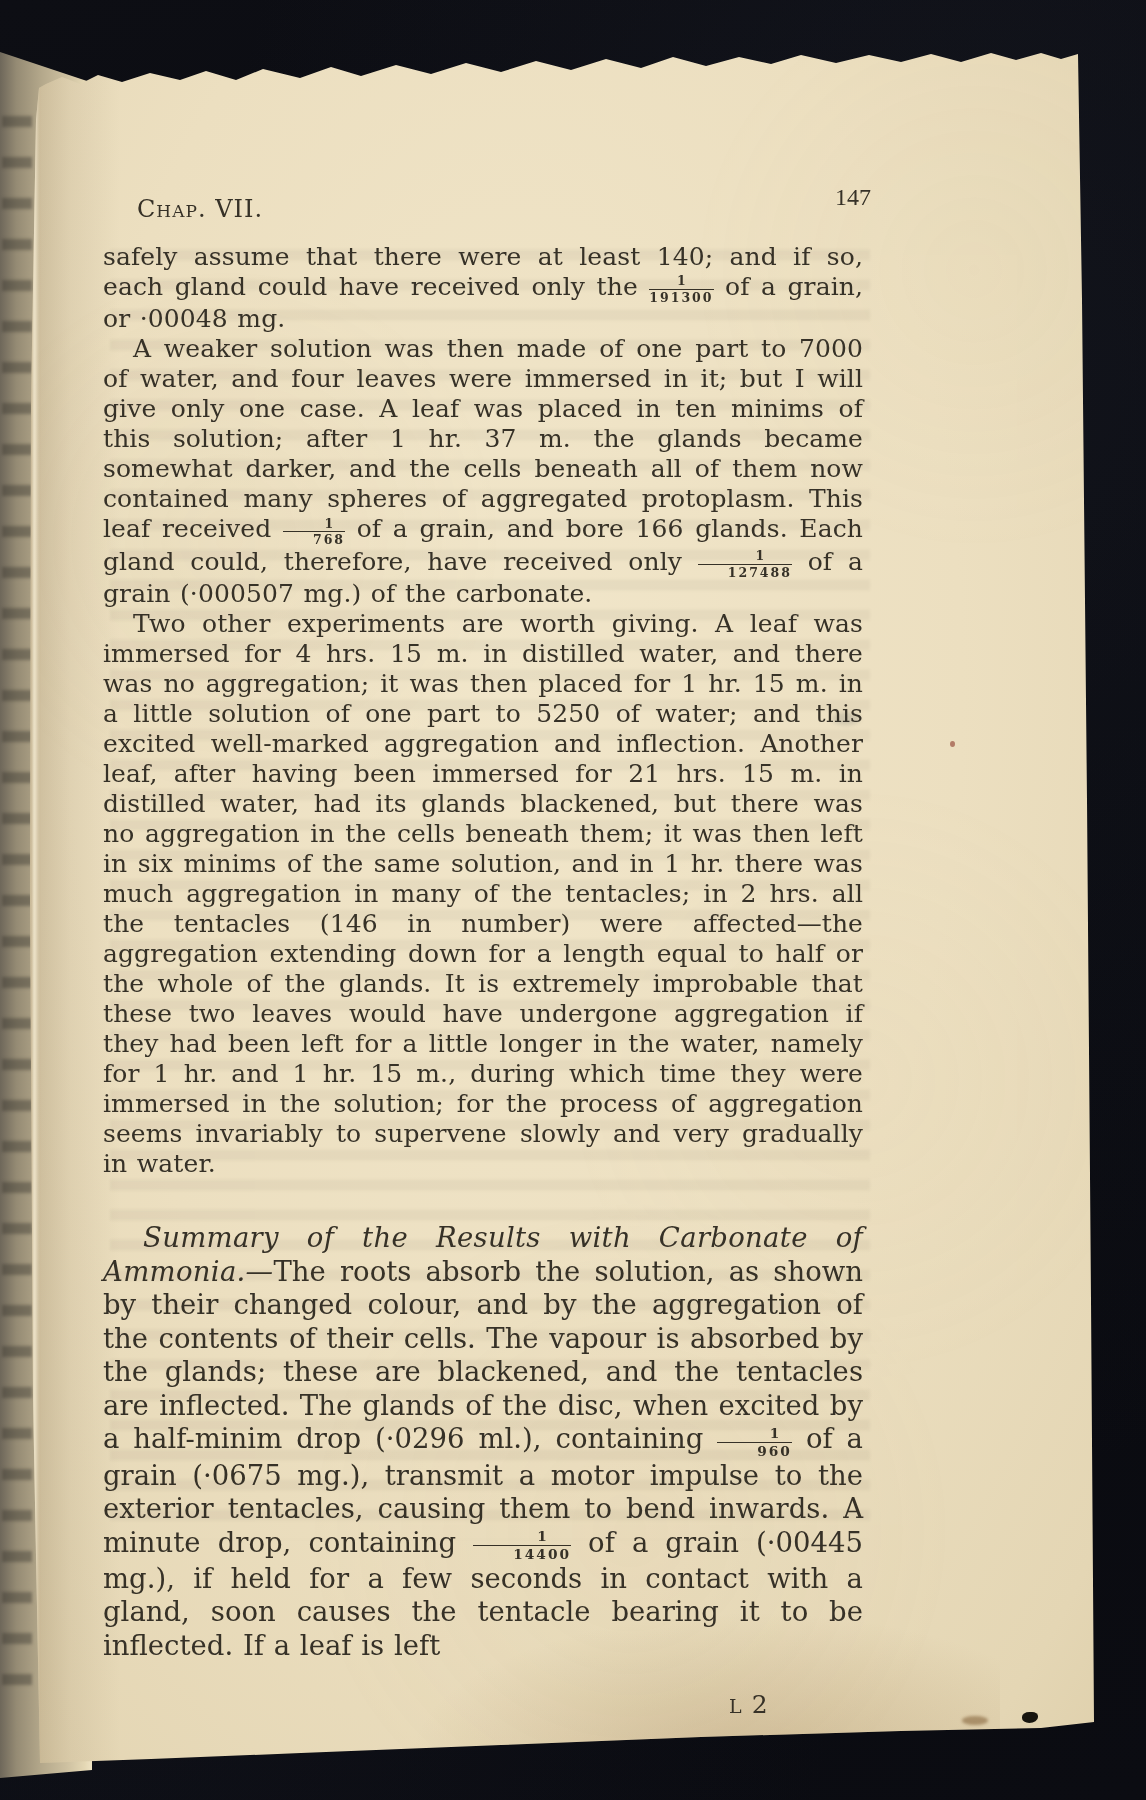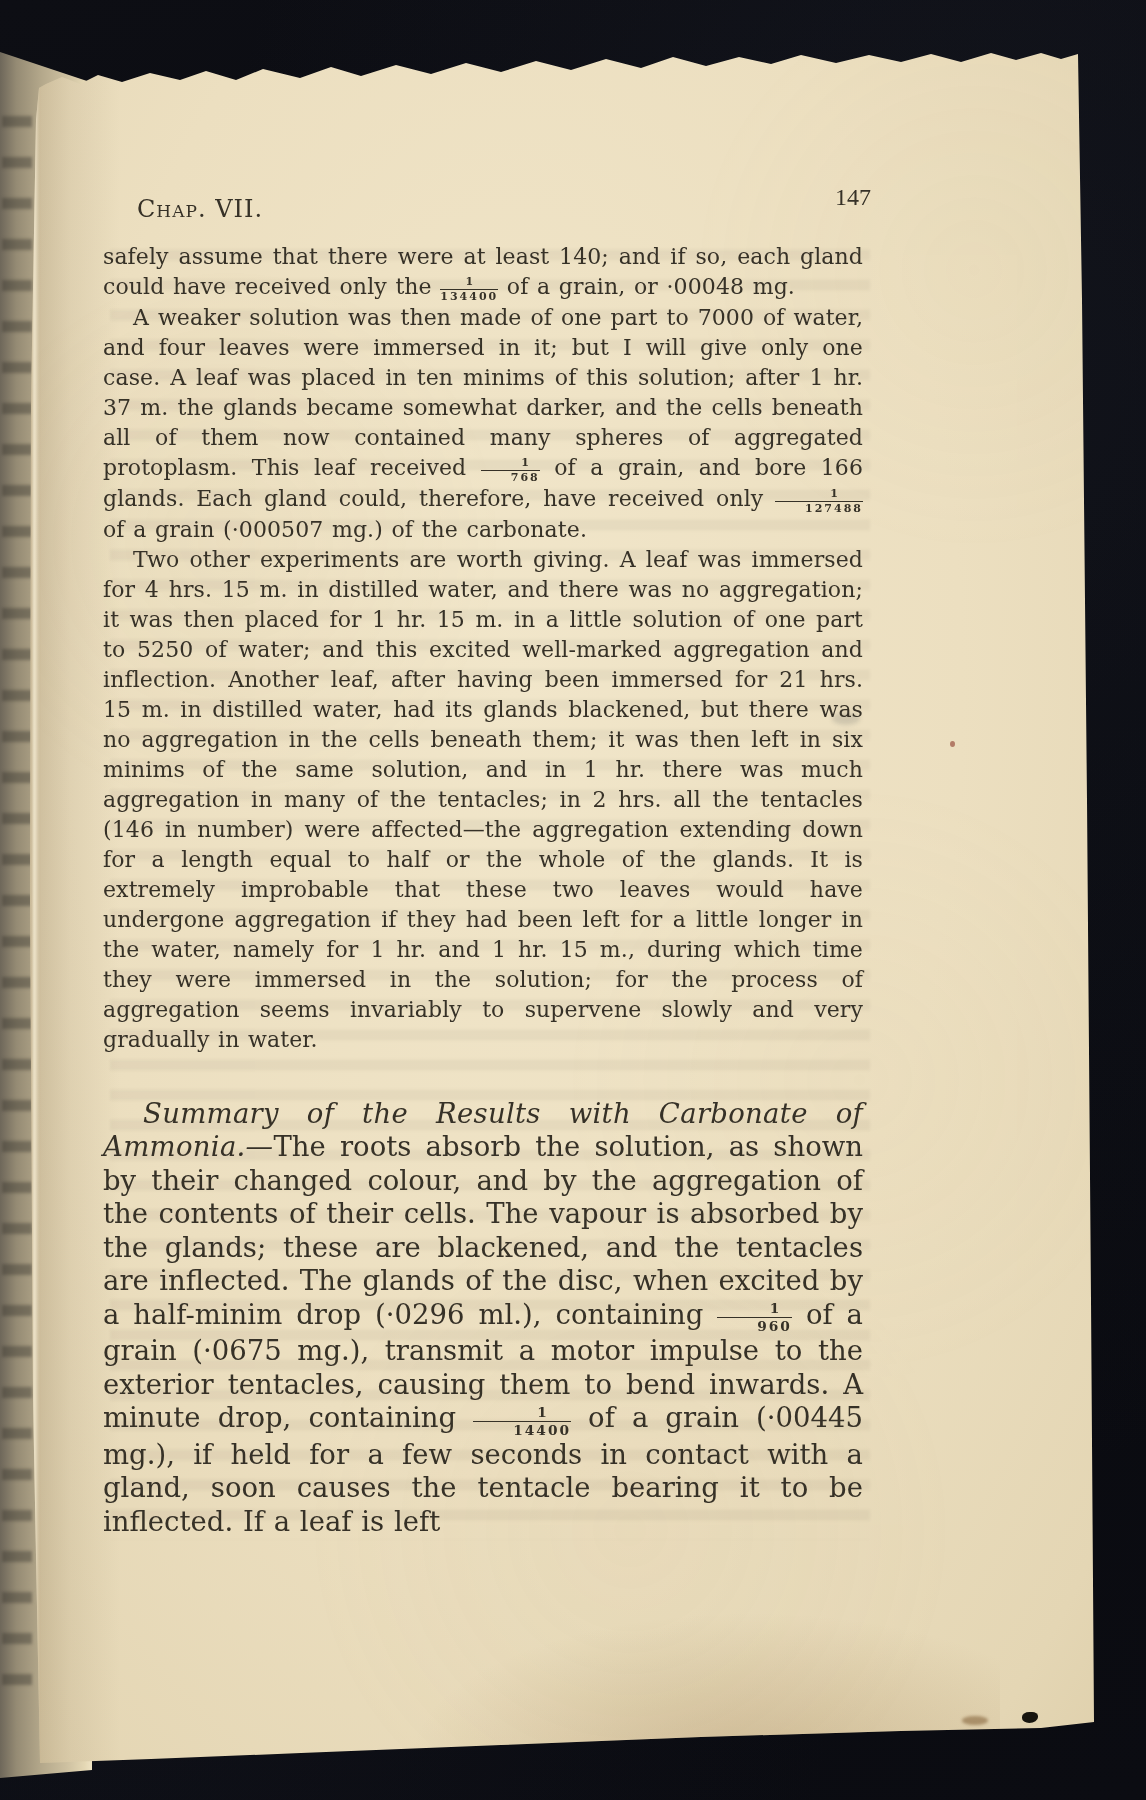--- a/index.html
+++ b/index.html
@@ -71,21 +71,21 @@
     background:rgba(118,82,40,.5);filter:blur(1.5px);}
 
   
   .content{position:absolute;left:103px;top:180px;width:760px;color:#363127;}
   .hdr{position:relative;height:44px;
     font-size:20px;}
   .hdr .chapter{position:absolute;left:2px;top:15px;font-variant:small-caps;letter-spacing:1px;font-size:24px;margin-left:32px;}
   .hdr .running-title{position:absolute;left:336px;top:7px;transform:translateX(-50%);
     font-size:20px;letter-spacing:3.5px;white-space:nowrap;}
   .hdr .pageno{position:absolute;right:-8px;top:4px;font-size:24px;font-family:Liberation Serif, serif;}
-  .body-text{margin-top:18px;font-size:22px;line-height:30px;text-align:justify;
+  .body-text{margin-top:18px;font-size:25px;line-height:30px;text-align:justify;
     word-spacing:1.5px;letter-spacing:.1px;}
   .body-text p{margin:0;}
   .body-text p.ind{text-indent:30px;}
   .summary{margin-top:42px;font-size:27.5px;line-height:33.5px;text-align:justify;
     text-indent:40px;word-spacing:1px;}
   .summary em{letter-spacing:.3px;}
   .frac{display:inline-block;vertical-align:-0.55em;text-align:center;
     font-size:.5em;line-height:1.08;font-weight:bold;}
   .frac .num{display:block;border-bottom:1.5px solid currentColor;padding:0 3px 1px;}
   .frac .den{display:block;letter-spacing:2px;padding-top:1px;}
@@ -113,21 +113,24 @@
   <div class="mark-edge-spot1"></div>
   <div class="mark-edge-spot2"></div>
 
   <div class="content">
     <div class="hdr">
       <span class="chapter">Chap. VII.</span>
       <span class="pageno">147</span>
     </div>
 
     <div class="body-text">
-      <p>safely assume that there were at least 140; and if so, each gland could have received only the <span class="frac"><span class="num">1</span><span class="den">134400</span></span> of a grain, or ·00048 mg.</p>
+      <p>safely assume that there were at least 140; and if so, each gland could have received only the <span class="frac"><span class="num">1</span><span class="den">191300</span></span> of a grain, or ·00048 mg.</p>
       <p class="ind">A weaker solution was then made of one part to 7000 of water, and four leaves were immersed in it; but I will give only one case.  A leaf was placed in ten minims of this solution; after 1 hr. 37 m. the glands became somewhat darker, and the cells beneath all of them now contained many spheres of aggregated protoplasm.  This leaf received <span class="frac"><span class="num">1</span><span class="den">768</span></span> of a grain, and bore 166 glands.  Each gland could, therefore, have received only <span class="frac"><span class="num">1</span><span class="den">127488</span></span> of a grain (·000507 mg.) of the carbonate.</p>
       <p class="ind">Two other experiments are worth giving.  A leaf was immersed for 4 hrs. 15 m. in distilled water, and there was no aggregation; it was then placed for 1 hr. 15 m. in a little solution of one part to 5250 of water; and this excited well-marked aggregation and inflection.  Another leaf, after having been immersed for 21 hrs. 15 m. in distilled water, had its glands blackened, but there was no aggregation in the cells beneath them; it was then left in six minims of the same solution, and in 1 hr. there was much aggregation in many of the tentacles; in 2 hrs. all the tentacles (146 in number) were affected—the aggregation extending down for a length equal to half or the whole of the glands.  It is extremely improbable that these two leaves would have undergone aggregation if they had been left for a little longer in the water, namely for 1 hr. and 1 hr. 15 m., during which time they were immersed in the solution; for the process of aggregation seems invariably to supervene slowly and very gradually in water.</p>
     </div>
 
     <p class="summary"><em>Summary of the Results with Carbonate of Ammonia.—</em>The roots absorb the solution, as shown by their changed colour, and by the aggregation of the contents of their cells.  The vapour is absorbed by the glands; these are blackened, and the tentacles are inflected.  The glands of the disc, when excited by a half-minim drop (·0296 ml.), containing <span class="frac"><span class="num">1</span><span class="den">960</span></span> of a grain (·0675 mg.), transmit a motor impulse to the exterior tentacles, causing them to bend inwards.  A minute drop, containing <span class="frac"><span class="num">1</span><span class="den">14400</span></span> of a grain (·00445 mg.), if held for a few seconds in contact with a gland, soon causes the tentacle bearing it to be inflected.  If a leaf is left</p>
 
+    <div class="sig-line">
+      <span class="sig-letter">L</span><span class="sig-number">2</span>
+    </div>
   </div>
 </div>
 
 </body></html>

